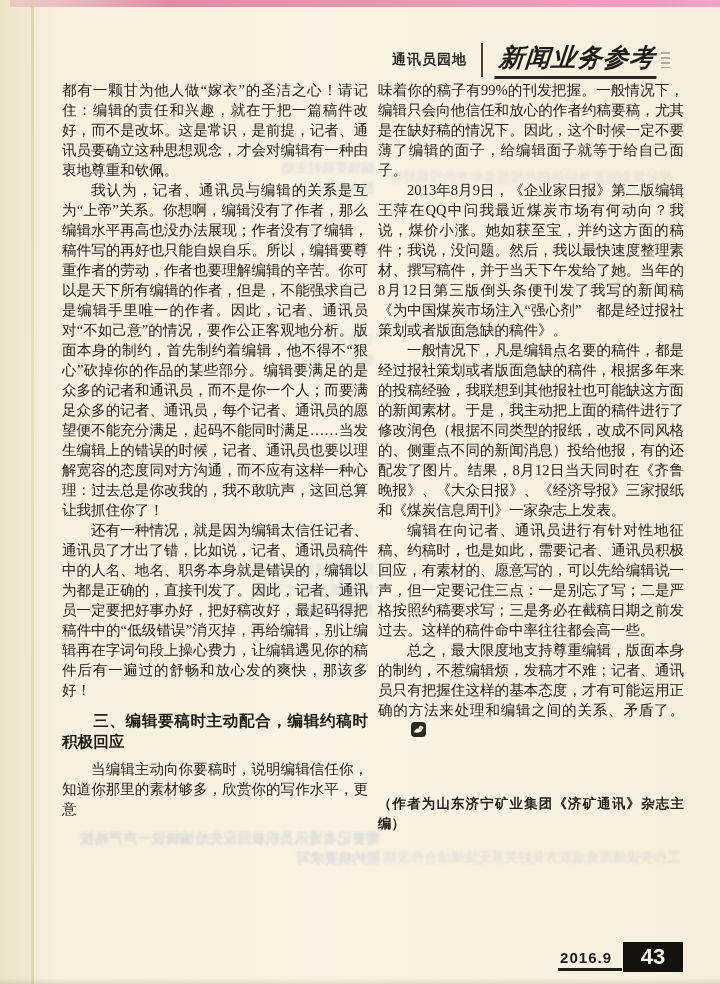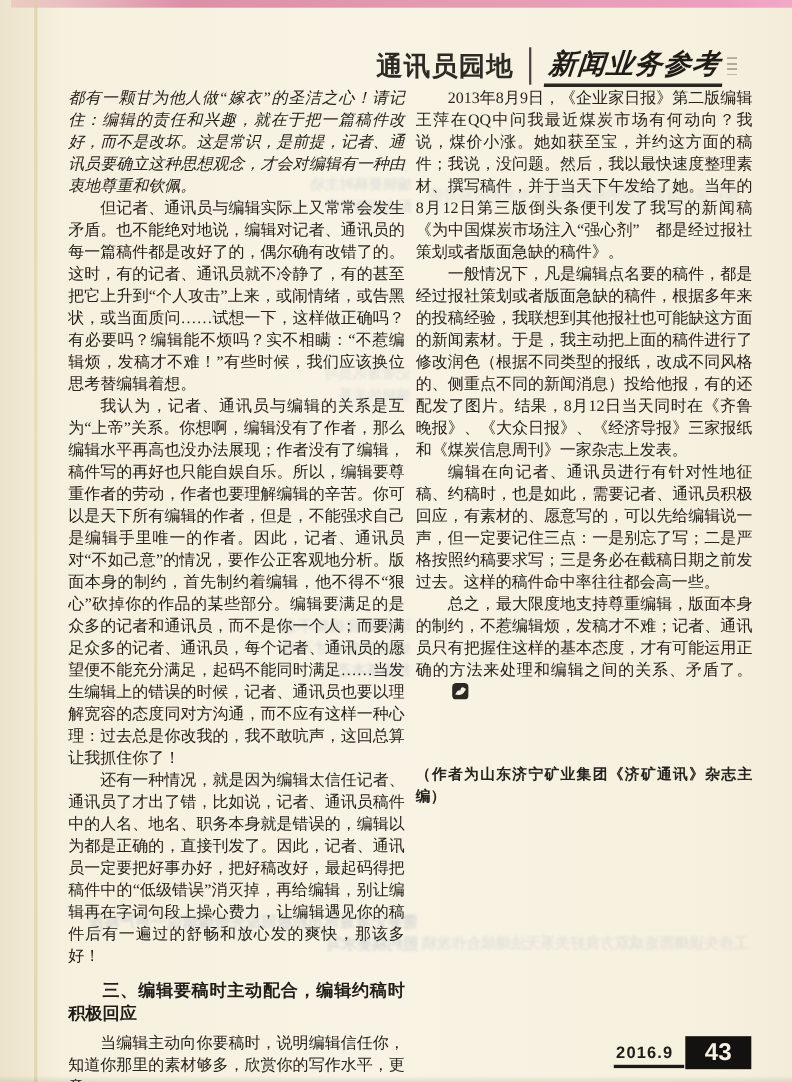--- a/index.html
+++ b/index.html
@@ -17,35 +17,35 @@
     background:linear-gradient(90deg,rgba(222,130,158,.25),#dd8fa8 22%,#e59cb3 60%,#ee9fc0 92%,#f3a8c8);
   }
   .left-crease{
     position:absolute;top:0;left:31px;width:3px;height:100%;
     background:linear-gradient(#dccfa4,#e6dab4 40%,#ddd1a8);opacity:.75;
   }
   
   .header{position:absolute;top:41px;right:50px;display:flex;align-items:center;z-index:3;}
   .section-label{
     font-family:"Liberation Sans","DejaVu Sans",sans-serif;font-weight:700;
-    font-size:24px;color:#2e2b27;letter-spacing:1px;
+    font-size:14px;color:#2e2b27;letter-spacing:1px;
   }
   .header-divider{width:2px;height:34px;background:#45413a;margin:0 13px 0 14px;}
   .journal-title{
     font-weight:700;font-style:italic;font-size:25px;color:#201d19;
     transform:skewX(-5deg);border-bottom:3px solid #2a2722;padding:0 3px 2px 3px;
     letter-spacing:1px;
   }
   .journal-subscript{display:inline-block;width:9px;height:16px;margin-left:3px;opacity:.45;
     background:repeating-linear-gradient(#5a564e 0 2px,transparent 2px 5px);}
   
   .columns{position:absolute;left:62px;top:80px;width:622px;display:flex;gap:10px;z-index:2;}
   .col{width:306px;font-size:14.55px;line-height:20px;text-align:justify;color:#26221d;}
   .col p{margin:0;text-indent:2em;}
-  .col p.no-indent{text-indent:0;font-style:italic;}
+  .col p.no-indent{text-indent:0;}
   .heading{
     font-family:Liberation Sans, sans-serif;font-weight:700;
     font-size:15.6px;line-height:21px;margin:10px 0 7px;text-indent:2em;color:#211e1a;
     text-align:justify;
   }
   .author{
     margin-top:54px;font-family:"Liberation Sans","DejaVu Sans",sans-serif;
     font-weight:700;font-size:13.4px;color:#25211c;text-indent:0;letter-spacing:.2px;
   }
   .endmark{
@@ -89,27 +89,27 @@
   <div class="header">
     <span class="section-label">通讯员园地</span>
     <span class="header-divider"></span>
     <span class="journal-title">新闻业务参考</span>
     <span class="journal-subscript"></span>
   </div>
 
   <div class="columns">
     <div class="col">
       <p class="no-indent">都有一颗甘为他人做“嫁衣”的圣洁之心！请记住：编辑的责任和兴趣，就在于把一篇稿件改好，而不是改坏。这是常识，是前提，记者、通讯员要确立这种思想观念，才会对编辑有一种由衷地尊重和钦佩。</p>
-      <p>但记者、通讯员与编辑实际上又常常会发生矛盾。也不能绝对地说，编辑对记者、通讯员的每一篇稿件都是改好了的，偶尔确有改错了的。这时，有的记者、通讯员就不冷静了，有的甚至把它上升到“个人攻击”上来，或闹情绪，或告黑状，或当面质问……试想一下，这样做正确吗？有必要吗？编辑能不烦吗？实不相瞒：“不惹编辑烦，发稿才不难！”有些时候，我们应该换位思考替编辑着想。</p>
       <p>我认为，记者、通讯员与编辑的关系是互为“上帝”关系。你想啊，编辑没有了作者，那么编辑水平再高也没办法展现；作者没有了编辑，稿件写的再好也只能自娱自乐。所以，编辑要尊重作者的劳动，作者也要理解编辑的辛苦。你可以是天下所有编辑的作者，但是，不能强求自己是编辑手里唯一的作者。因此，记者、通讯员对“不如己意”的情况，要作公正客观地分析。版面本身的制约，首先制约着编辑，他不得不“狠心”砍掉你的作品的某些部分。编辑要满足的是众多的记者和通讯员，而不是你一个人；而要满足众多的记者、通讯员，每个记者、通讯员的愿望便不能充分满足，起码不能同时满足……当发生编辑上的错误的时候，记者、通讯员也要以理解宽容的态度同对方沟通，而不应有这样一种心理：过去总是你改我的，我不敢吭声，这回总算让我抓住你了！</p>
       <p>还有一种情况，就是因为编辑太信任记者、通讯员了才出了错，比如说，记者、通讯员稿件中的人名、地名、职务本身就是错误的，编辑以为都是正确的，直接刊发了。因此，记者、通讯员一定要把好事办好，把好稿改好，最起码得把稿件中的“低级错误”消灭掉，再给编辑，别让编辑再在字词句段上操心费力，让编辑遇见你的稿件后有一遍过的舒畅和放心发的爽快，那该多好！</p>
       <div class="heading">三、编辑要稿时主动配合，编辑约稿时积极回应</div>
       <p>当编辑主动向你要稿时，说明编辑信任你，知道你那里的素材够多，欣赏你的写作水平，更意</p>
     </div>
     <div class="col">
+      <p class="no-indent">味着你的稿子有99%的刊发把握。一般情况下，编辑只会向他信任和放心的作者约稿要稿，尤其是在缺好稿的情况下。因此，这个时候一定不要薄了编辑的面子，给编辑面子就等于给自己面子。</p>
       <p>2013年8月9日，《企业家日报》第二版编辑王萍在QQ中问我最近煤炭市场有何动向？我说，煤价小涨。她如获至宝，并约这方面的稿件；我说，没问题。然后，我以最快速度整理素材、撰写稿件，并于当天下午发给了她。当年的8月12日第三版倒头条便刊发了我写的新闻稿《为中国煤炭市场注入“强心剂”　都是经过报社策划或者版面急缺的稿件》。</p>
       <p>一般情况下，凡是编辑点名要的稿件，都是经过报社策划或者版面急缺的稿件，根据多年来的投稿经验，我联想到其他报社也可能缺这方面的新闻素材。于是，我主动把上面的稿件进行了修改润色（根据不同类型的报纸，改成不同风格的、侧重点不同的新闻消息）投给他报，有的还配发了图片。结果，8月12日当天同时在《齐鲁晚报》、《大众日报》、《经济导报》三家报纸和《煤炭信息周刊》一家杂志上发表。</p>
       <p>编辑在向记者、通讯员进行有针对性地征稿、约稿时，也是如此，需要记者、通讯员积极回应，有素材的、愿意写的，可以先给编辑说一声，但一定要记住三点：一是别忘了写；二是严格按照约稿要求写；三是务必在截稿日期之前发过去。这样的稿件命中率往往都会高一些。</p>
       <p><span>总之，最大限度地支持尊重编辑，版面本身的制约，不惹编辑烦，发稿才不难；记者、通讯员只有把握住这样的基本态度，才有可能运用正确的方法来处理和编辑之间的关系、矛盾了。</span><span class="endmark"><svg width="15" height="15" viewBox="0 0 16 16">
               <rect x="0" y="0" width="16" height="16" rx="4" fill="#2c2925"></rect>
               <path d="M3 11 C4.6 7.4 6.8 6.2 8.1 7.2 C7.9 4.4 10.6 3.1 11.9 4.9 C13.8 4.8 13.4 6.9 12.1 7.9 C11.2 10.8 7.2 12.3 3 11 Z" fill="#f4efe2"></path>
             </svg></span></p>
       <div class="author">（作者为山东济宁矿业集团《济矿通讯》杂志主编）</div>
     </div>
   </div>

